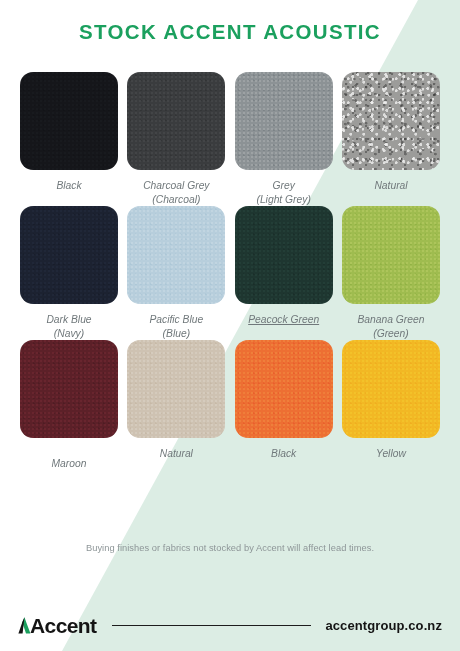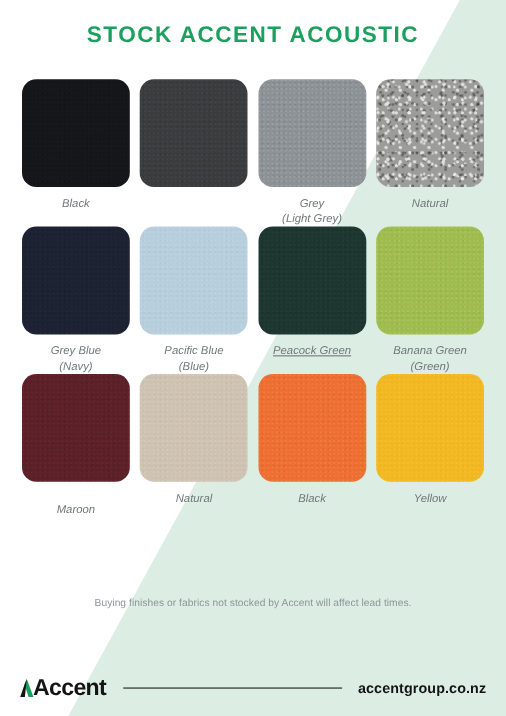--- a/index.html
+++ b/index.html
@@ -175,20 +175,22 @@
         <div class="cell">
           <div class="swatch" style="background: rgb(21, 22, 26);">
             <div class="tex" style="opacity: 0.16; mix-blend-mode: overlay; background-image: radial-gradient(circle at 25% 25%, rgba(255, 255, 255, 0.9) 0px, rgba(255, 255, 255, 0.9) 0.7px, transparent 1.1px), radial-gradient(circle at 75% 66%, rgba(0, 0, 0, 0.9) 0px, rgba(0, 0, 0, 0.9) 0.7px, transparent 1.1px); background-size: 4px 4px, 5px 5px;"></div>
           </div>
           <div class="label" style="color: rgb(112, 120, 123);">Black</div>
         </div>
         <div class="cell">
           <div class="swatch" style="background: rgb(58, 60, 62);">
             <div class="tex" style="opacity: 0.16; mix-blend-mode: overlay; background-image: radial-gradient(circle at 25% 25%, rgba(255, 255, 255, 0.9) 0px, rgba(255, 255, 255, 0.9) 0.7px, transparent 1.1px), radial-gradient(circle at 75% 66%, rgba(0, 0, 0, 0.9) 0px, rgba(0, 0, 0, 0.9) 0.7px, transparent 1.1px); background-size: 4px 4px, 5px 5px;"></div>
           </div>
+          <div class="label" style="color: rgb(112, 120, 123);">Charcoal Grey
+(Charcoal)</div>
         </div>
         <div class="cell">
           <div class="swatch" style="background: rgb(140, 146, 149);">
             <div class="tex" style="opacity: 0.16; mix-blend-mode: overlay; background-image: radial-gradient(circle at 25% 25%, rgba(255, 255, 255, 0.9) 0px, rgba(255, 255, 255, 0.9) 0.7px, transparent 1.1px), radial-gradient(circle at 75% 66%, rgba(0, 0, 0, 0.9) 0px, rgba(0, 0, 0, 0.9) 0.7px, transparent 1.1px); background-size: 4px 4px, 5px 5px;"></div>
           </div>
           <div class="label" style="color: rgb(112, 120, 123);">Grey
 (Light Grey)</div>
         </div>
         <div class="cell">
           <div class="swatch" style="background: rgb(156, 156, 154);">
@@ -196,21 +198,21 @@
           </div>
           <div class="label" style="color: rgb(112, 120, 123);">Natural</div>
         </div>
       </div>
 
       <div class="row">
         <div class="cell">
           <div class="swatch" style="background: rgb(28, 34, 49);">
             <div class="tex" style="opacity: 0.16; mix-blend-mode: overlay; background-image: radial-gradient(circle at 25% 25%, rgba(255, 255, 255, 0.9) 0px, rgba(255, 255, 255, 0.9) 0.7px, transparent 1.1px), radial-gradient(circle at 75% 66%, rgba(0, 0, 0, 0.9) 0px, rgba(0, 0, 0, 0.9) 0.7px, transparent 1.1px); background-size: 4px 4px, 5px 5px;"></div>
           </div>
-          <div class="label" style="color: rgb(112, 120, 123);">Grey Blue
+          <div class="label" style="color: rgb(112, 120, 123);">Dark Blue
 (Navy)</div>
         </div>
         <div class="cell">
           <div class="swatch" style="background: rgb(183, 206, 220);">
             <div class="tex" style="opacity: 0.16; mix-blend-mode: overlay; background-image: radial-gradient(circle at 25% 25%, rgba(255, 255, 255, 0.9) 0px, rgba(255, 255, 255, 0.9) 0.7px, transparent 1.1px), radial-gradient(circle at 75% 66%, rgba(0, 0, 0, 0.9) 0px, rgba(0, 0, 0, 0.9) 0.7px, transparent 1.1px); background-size: 4px 4px, 5px 5px;"></div>
           </div>
           <div class="label" style="color: rgb(112, 120, 123);">Pacific Blue
 (Blue)</div>
         </div>
         <div class="cell">

